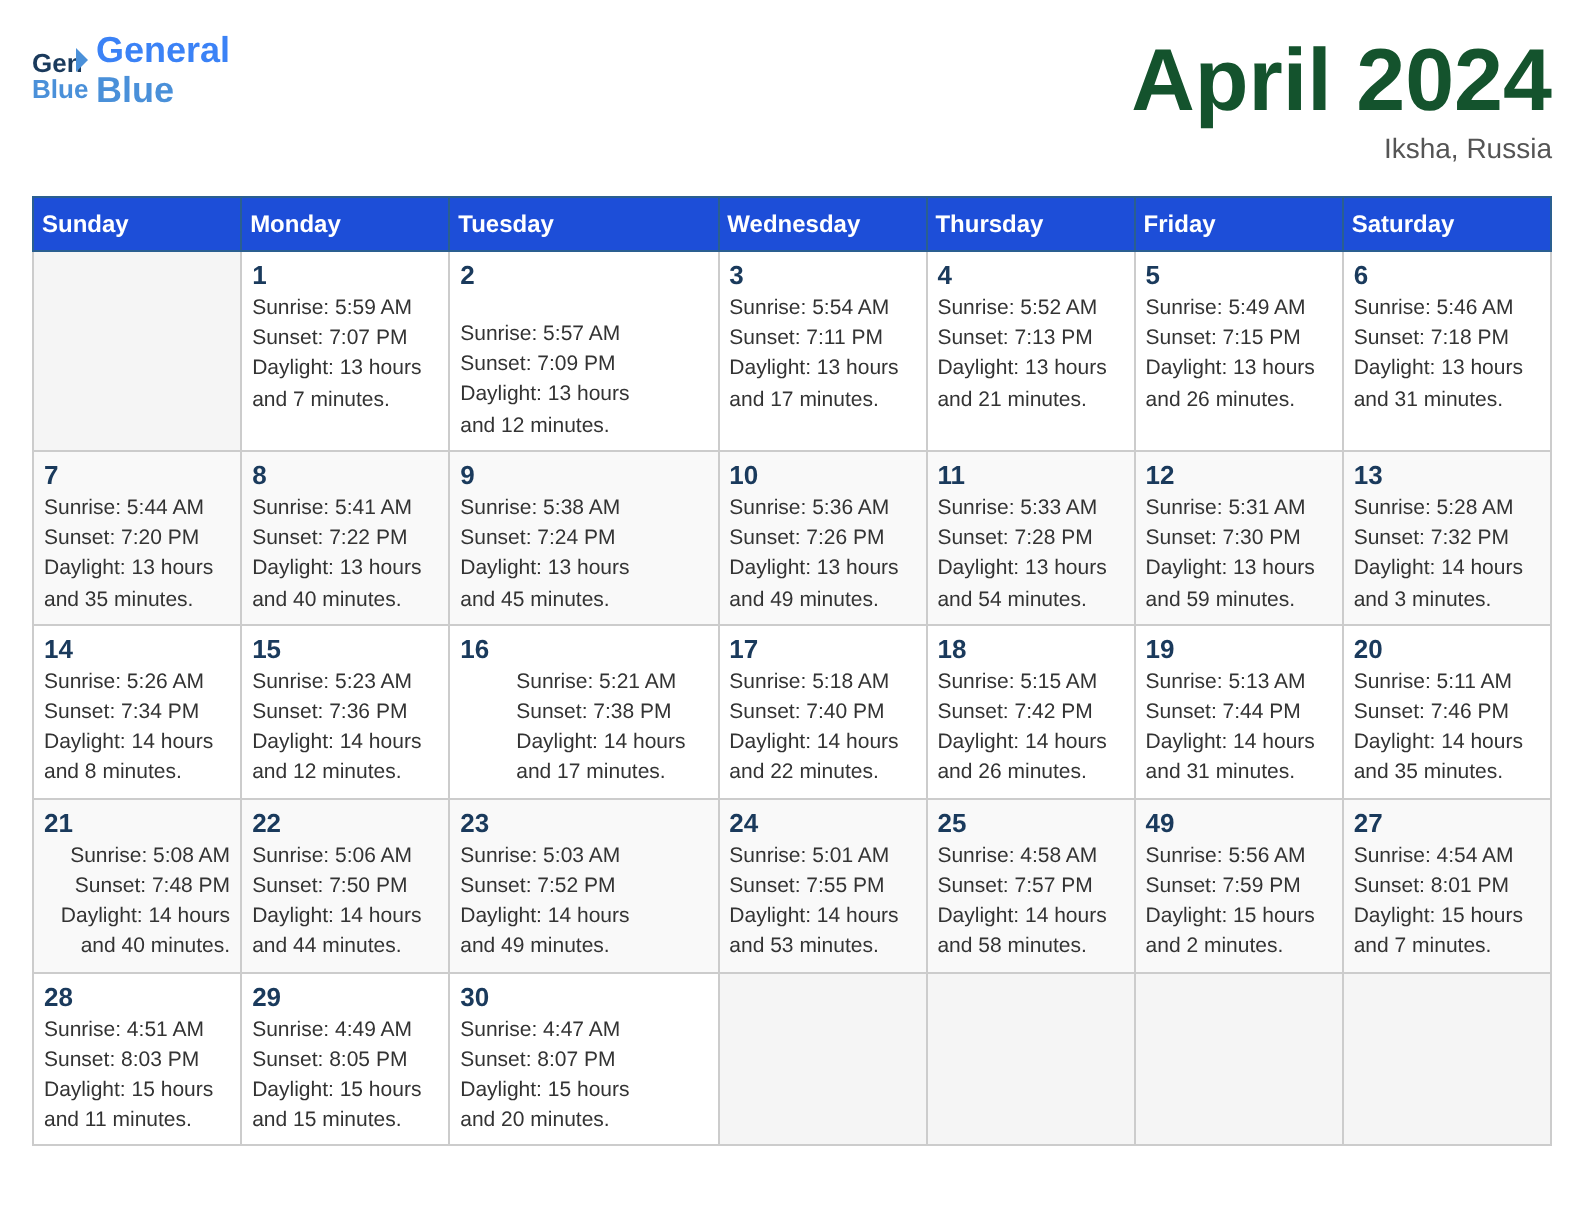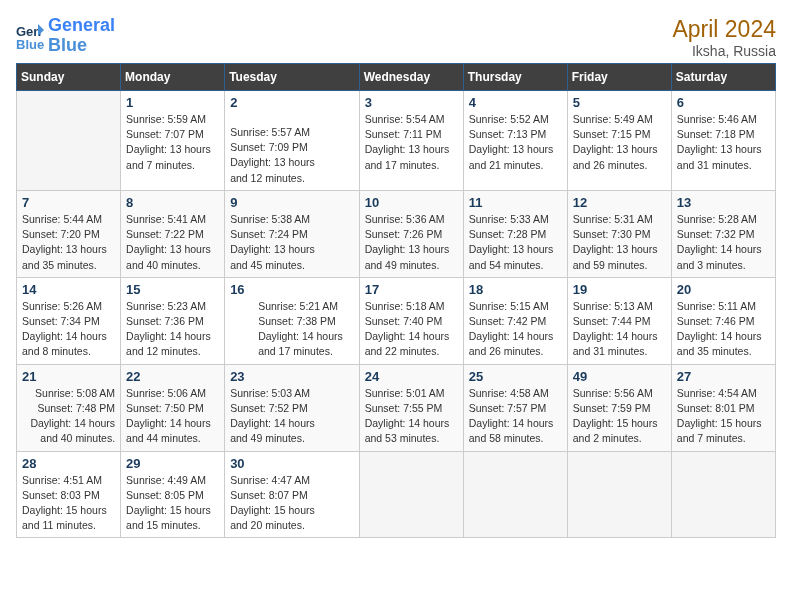--- a/index.html
+++ b/index.html
@@ -7,21 +7,21 @@
       font-family: Arial, sans-serif;
       background: #fff;
       width: 792px;
       min-height: 612px;
       padding: 16px;
     }
     .header {
       display: flex;
       justify-content: space-between;
       align-items: flex-start;
-      margin-bottom: 4px;
+      margin-bottom: 16px;
     }
     .logo {
       display: flex;
       align-items: center;
     }
     .logo-text {
       font-size: 18px;
       font-weight: bold;
       color: #1a3a5c;
       line-height: 1.1;
@@ -31,35 +31,35 @@
     }
     .logo-icon {
       width: 28px;
       height: 28px;
       margin-right: 4px;
     }
     .title-block {
       text-align: right;
     }
     .month-title {
-      font-size: 23px;
-      color: #a16207;
-      font-weight: normal;
+      font-size: 44px;
+      color: #14532d;
+      font-weight: bold;
     }
     .location {
       font-size: 14px;
       color: #555;
     }
     table {
       width: 100%;
       border-collapse: collapse;
       font-size: 11px;
     }
     thead tr th {
-      background-color: #404040;
+      background-color: #1d4ed8;
       color: #fff;
       padding: 6px 4px;
       text-align: left;
       font-size: 12px;
       font-weight: bold;
       border: 1px solid #2a5f90;
     }
     tbody tr td {
       border: 1px solid #ccc;
       vertical-align: top;

